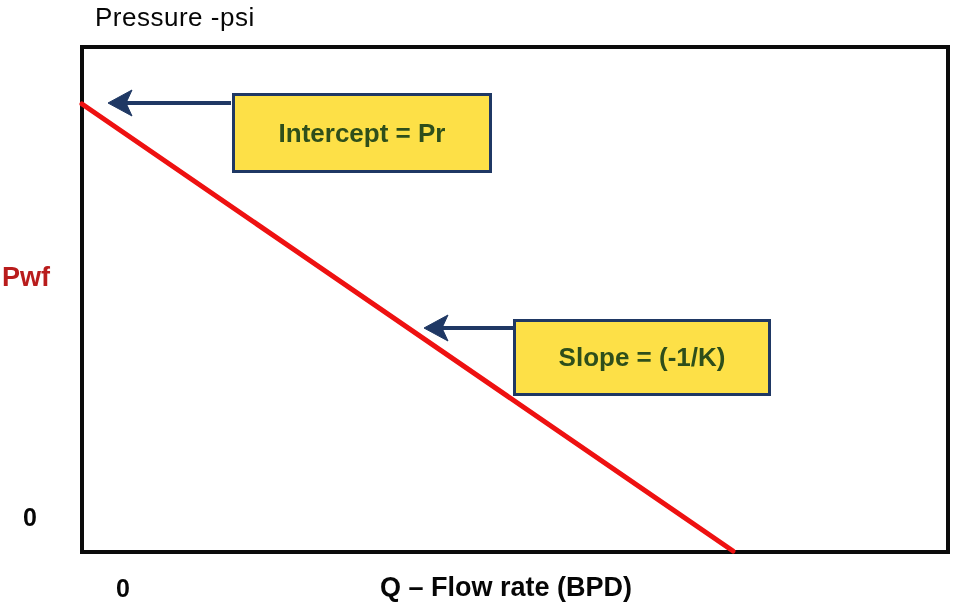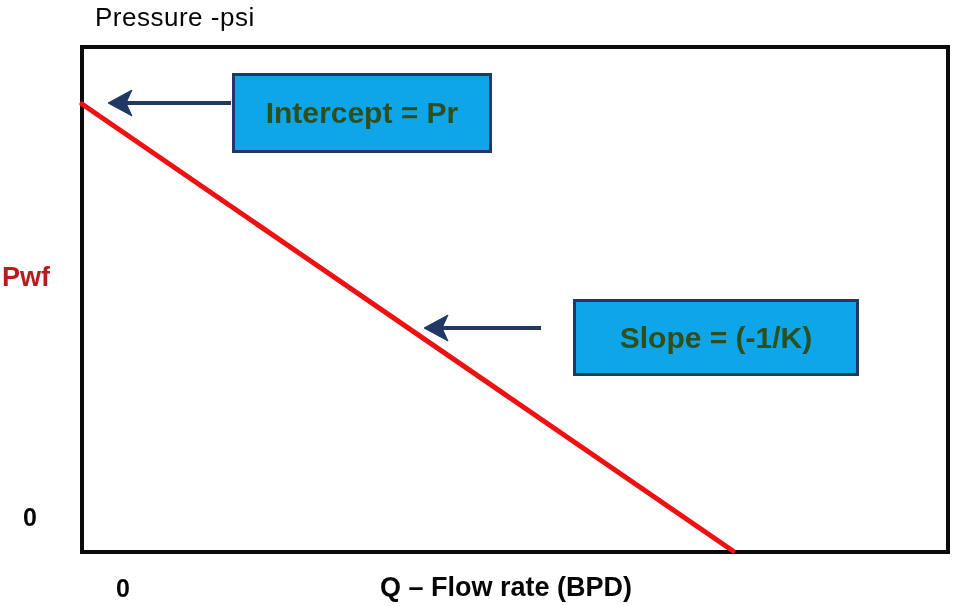--- a/index.html
+++ b/index.html
@@ -66,39 +66,40 @@
     top: 572px;
     font-size: 27px;
     font-weight: bold;
     color: #060606;
     white-space: nowrap;
   }
   .callout-box {
     position: absolute;
     box-sizing: border-box;
     border: 3px solid #1f3864;
-    background: #0ea5e9;
+    background: #fde047;
     display: flex;
     align-items: center;
     justify-content: center;
-    font-size: 30px;
+    font-size: 26px;
     font-weight: bold;
     color: #2e4e1b;
     white-space: nowrap;
+    margin-top: 20px;
   }
   #intercept-box {
     left: 232px;
     top: 73px;
     width: 260px;
     height: 80px;
   }
   #slope-box {
-    left: 573px;
+    left: 513px;
     top: 299px;
-    width: 286px;
+    width: 258px;
     height: 77px;
   }
   #overlay-svg {
     position: absolute;
     left: 0;
     top: 0;
     width: 954px;
     height: 606px;
     pointer-events: none;
   }

